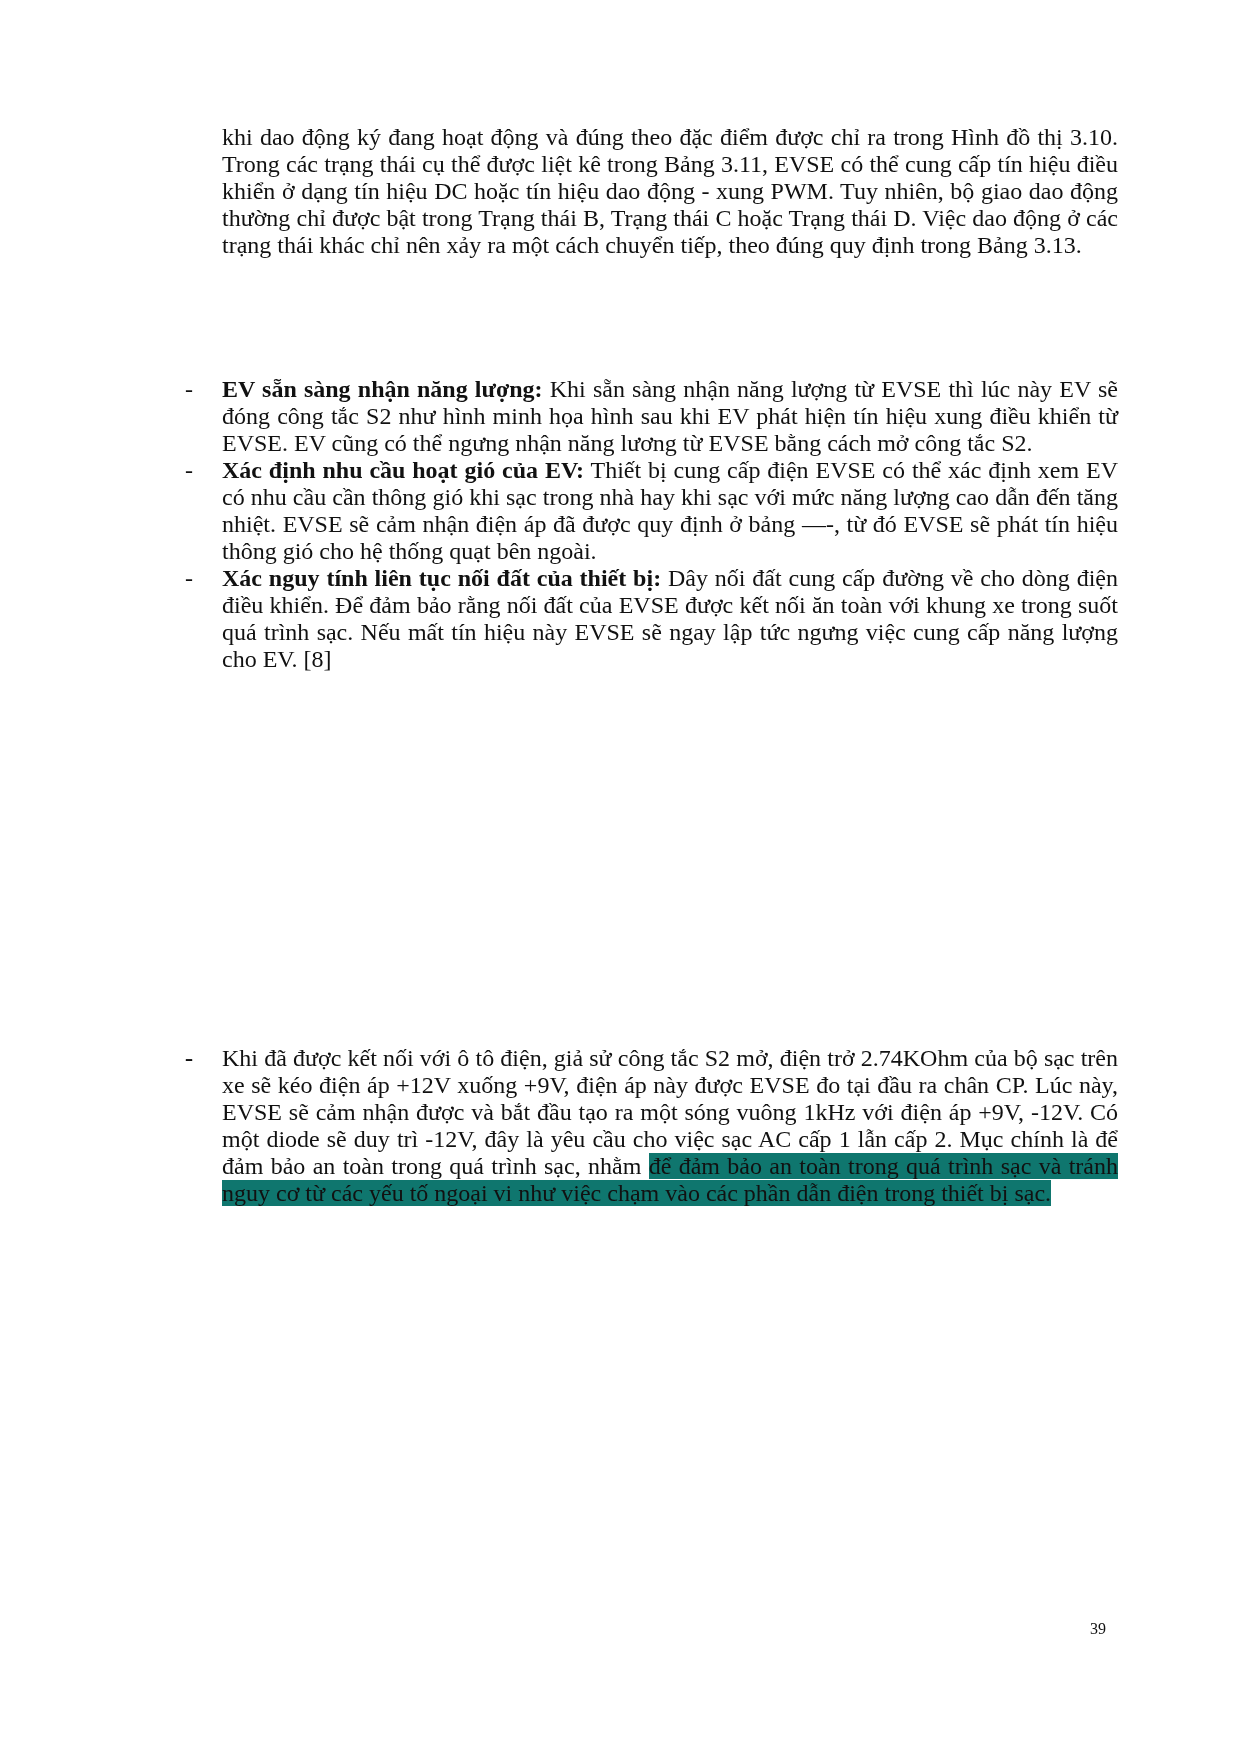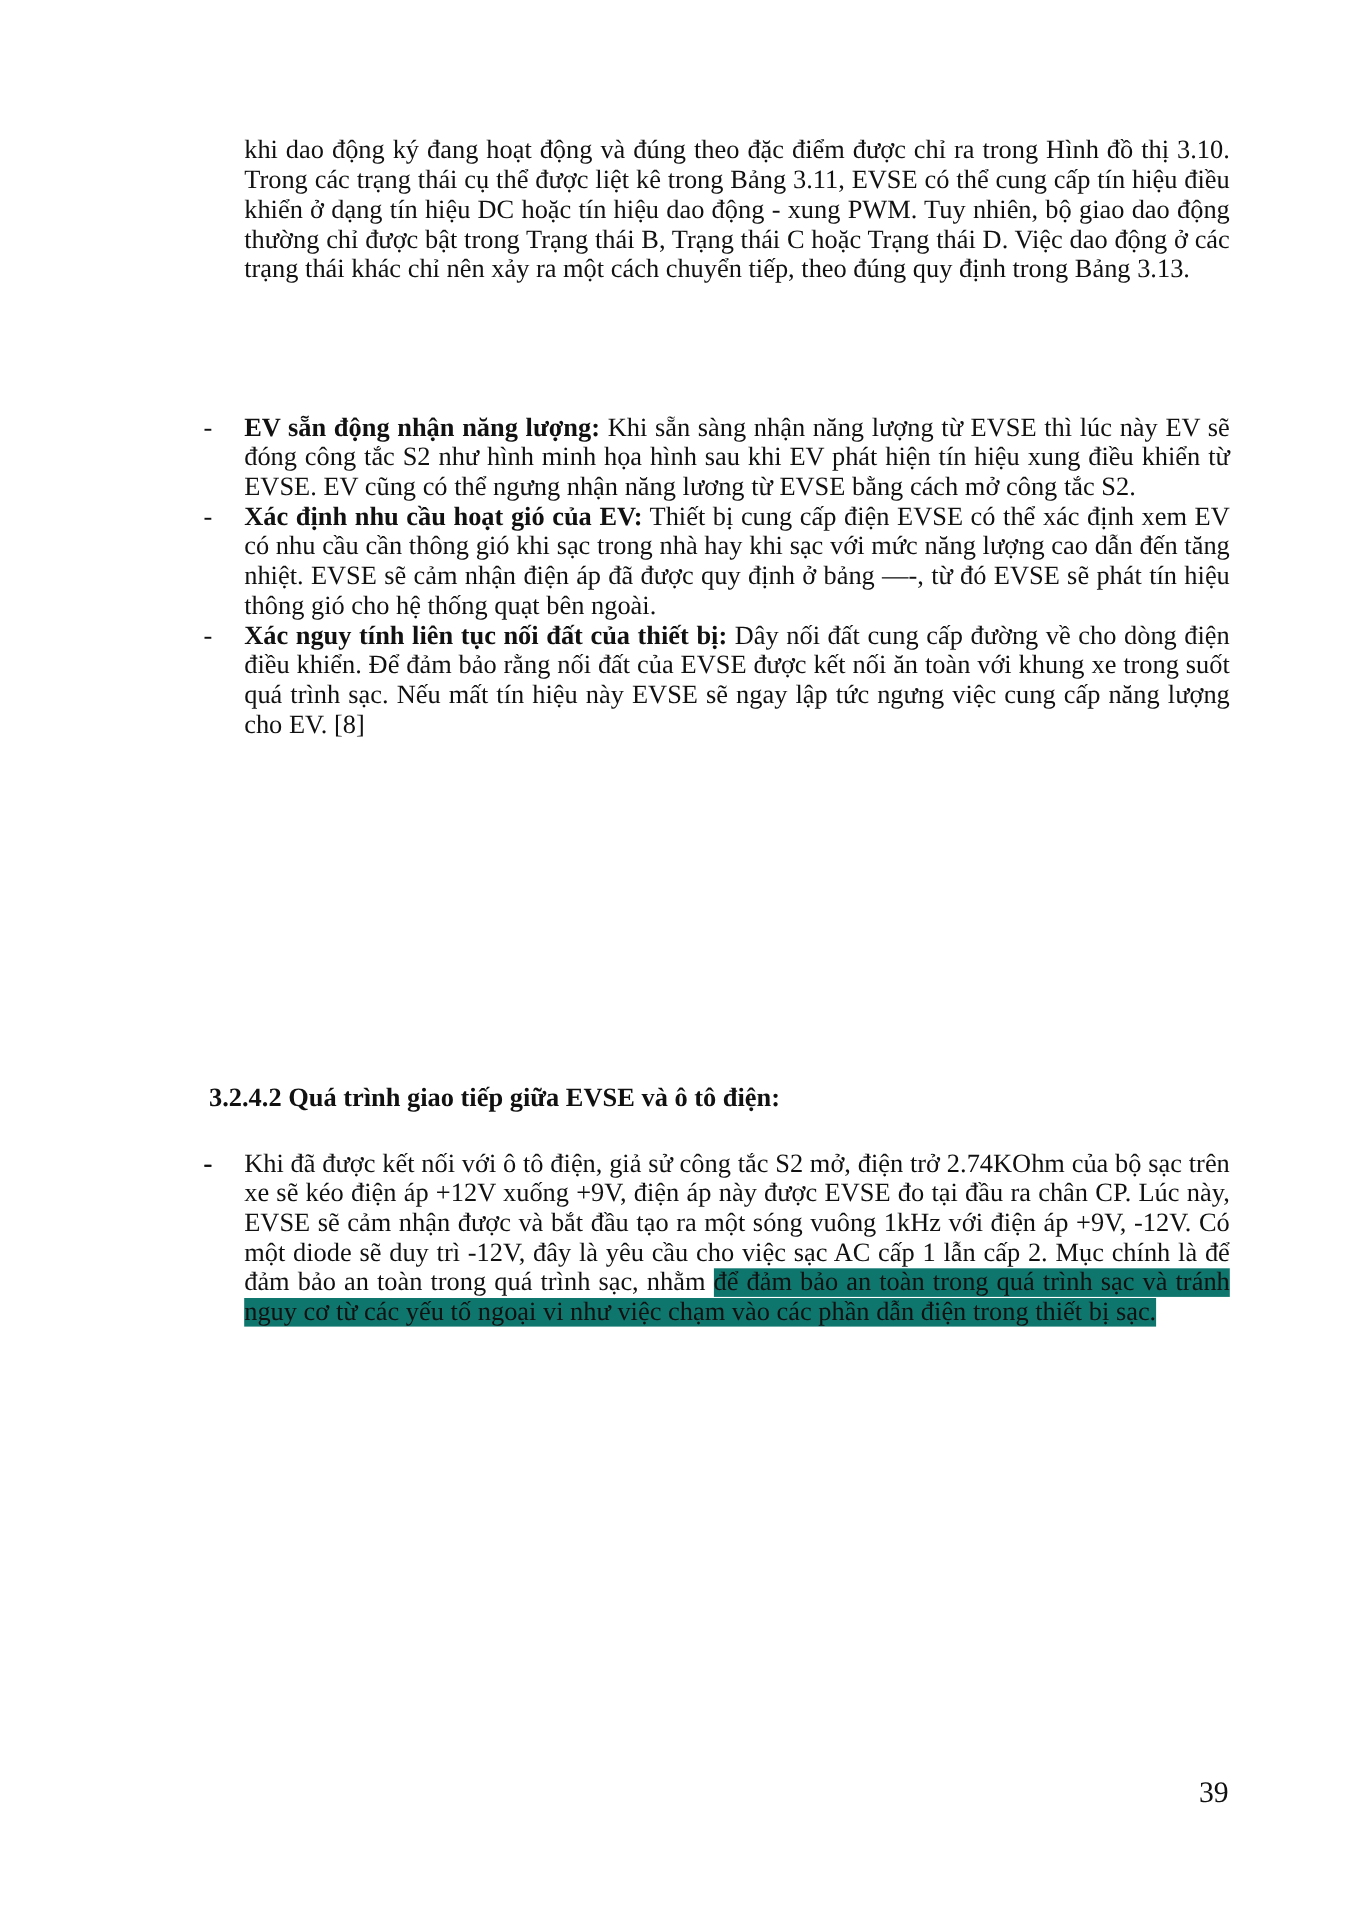--- a/index.html
+++ b/index.html
@@ -55,49 +55,48 @@
       line-height: 47px;
       font-weight: bold;
     }
     .hl {
       background: #0f766e;
     }
     .page-number {
       position: absolute;
       left: 1090px;
       top: 1614px;
-      font-size: 27px;
+      font-size: 16px;
       line-height: 30px;
     }
   </style>
 </head>
 <body>
 
 <div class="page">
 
   <div class="body-text" style="top:124px;">
     <p class="para">khi dao động ký đang hoạt động và đúng theo đặc điểm được chỉ ra trong Hình đồ thị 3.10. Trong các trạng thái cụ thể được liệt kê trong Bảng 3.11, EVSE có thể cung cấp tín hiệu điều khiển ở dạng tín hiệu DC hoặc tín hiệu dao động - xung PWM. Tuy nhiên, bộ giao dao động thường chỉ được bật trong Trạng thái B, Trạng thái C hoặc Trạng thái D. Việc dao động ở các trạng thái khác chỉ nên xảy ra một cách chuyển tiếp, theo đúng quy định trong Bảng 3.13.</p>
   </div>
 
   <div class="body-text" style="top:376px;">
     <p class="bullet-item">
       <span class="bullet-dash">-</span>
-      <span class="bold-lead">EV sẵn động nhận năng lượng:</span><span> Khi sẵn sàng nhận năng lượng từ EVSE thì lúc này EV sẽ đóng công tắc S2 như hình minh họa hình sau khi EV phát hiện tín hiệu xung điều khiển từ EVSE. EV cũng có thể ngưng nhận năng lương từ EVSE bằng cách mở công tắc S2.</span>
+      <span class="bold-lead">EV sẵn sàng nhận năng lượng:</span><span> Khi sẵn sàng nhận năng lượng từ EVSE thì lúc này EV sẽ đóng công tắc S2 như hình minh họa hình sau khi EV phát hiện tín hiệu xung điều khiển từ EVSE. EV cũng có thể ngưng nhận năng lương từ EVSE bằng cách mở công tắc S2.</span>
     </p>
     <p class="bullet-item">
       <span class="bullet-dash">-</span>
       <span class="bold-lead">Xác định nhu cầu hoạt gió của EV:</span><span> Thiết bị cung cấp điện EVSE có thể xác định xem EV có nhu cầu cần thông gió khi sạc trong nhà hay khi sạc với mức năng lượng cao dẫn đến tăng nhiệt. EVSE sẽ cảm nhận điện áp đã được quy định ở bảng —-, từ đó EVSE sẽ phát tín hiệu thông gió cho hệ thống quạt bên ngoài.</span>
     </p>
     <p class="bullet-item">
       <span class="bullet-dash">-</span>
       <span class="bold-lead">Xác nguy tính liên tục nối đất của thiết bị:</span><span> Dây nối đất cung cấp đường về cho dòng điện điều khiển. Để đảm bảo rằng nối đất của EVSE được kết nối ăn toàn với khung xe trong suốt quá trình sạc. Nếu mất tín hiệu này EVSE sẽ ngay lập tức ngưng việc cung cấp năng lượng cho EV. [8]</span>
     </p>
   </div>
 
-  <div class="section-heading">3.2.4.2 Quá trình giao tiếp giữa EVSE và ô tô điện:</div>
 
   <div class="body-text" style="top:1045px;">
     <p class="bullet-item">
       <span class="bullet-dash">-</span>
     </p>
     <p class="bullet-item">
       <span class="bullet-dash">-</span>
       <span>Khi đã được kết nối với ô tô điện, giả sử công tắc S2 mở, điện trở 2.74KOhm của bộ sạc trên xe sẽ kéo điện áp +12V xuống +9V, điện áp này được EVSE đo tại đầu ra chân CP. Lúc này, EVSE sẽ cảm nhận được và bắt đầu tạo ra một sóng vuông 1kHz với điện áp +9V, -12V. Có một diode sẽ duy trì  -12V, đây là yêu cầu cho việc sạc AC cấp 1 lẫn cấp 2. Mục chính là để đảm bảo an toàn trong quá trình sạc, nhằm </span><span class="hl">để đảm bảo an toàn trong quá trình sạc và tránh nguy cơ từ các yếu tố ngoại vi như việc chạm vào các phần dẫn điện trong thiết bị sạc.</span>
     </p>
   </div>

